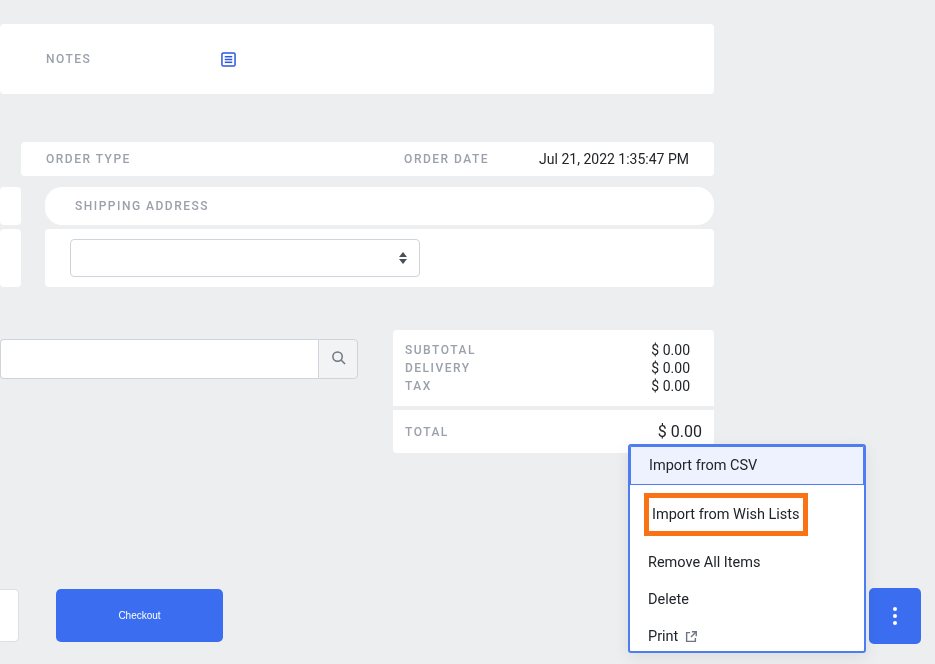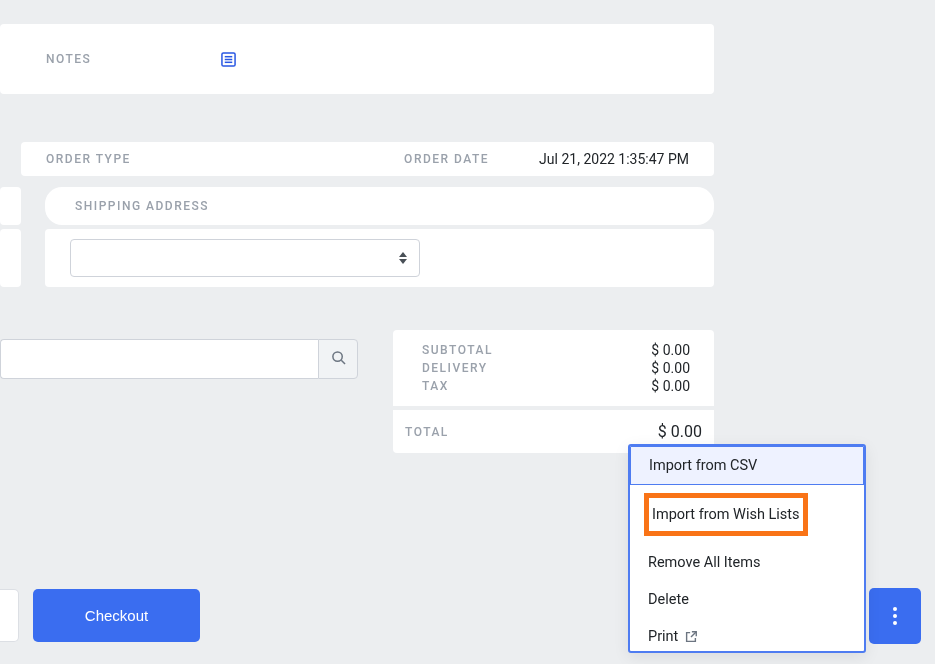--- a/index.html
+++ b/index.html
@@ -183,21 +183,21 @@
     
     .summary {
       position: absolute;
       left: 393px;
       top: 330px;
       width: 321px;
     }
     .summary-top {
       background: #fff;
       border-radius: 4px 4px 0 0;
-      padding: 12px 24px 10px 29px;
+      padding: 12px 24px 10px 12px;
     }
     .summary-row {
       display: flex;
       justify-content: space-between;
       align-items: center;
       margin-bottom: 2px;
     }
     .summary-row .label {
       color: #9aa1ab;
       font-size: 12px;
@@ -213,29 +213,29 @@
       border-radius: 0 0 4px 4px;
       margin-top: 4px;
       padding: 12px 12px;
       display: flex;
       justify-content: space-between;
       align-items: center;
     }
     
     .checkout-btn {
       position: absolute;
-      left: 33px;
+      left: 56px;
       top: 589px;
       width: 167px;
       height: 53px;
       background: #3a6df0;
       color: #fff;
       border: none;
       border-radius: 5px;
-      font-size: 15px;
+      font-size: 10px;
       cursor: pointer;
       display: flex;
       align-items: center;
       justify-content: center;
     }
     
     .left-frag {
       position: absolute;
       left: 0;
       top: 589px;

